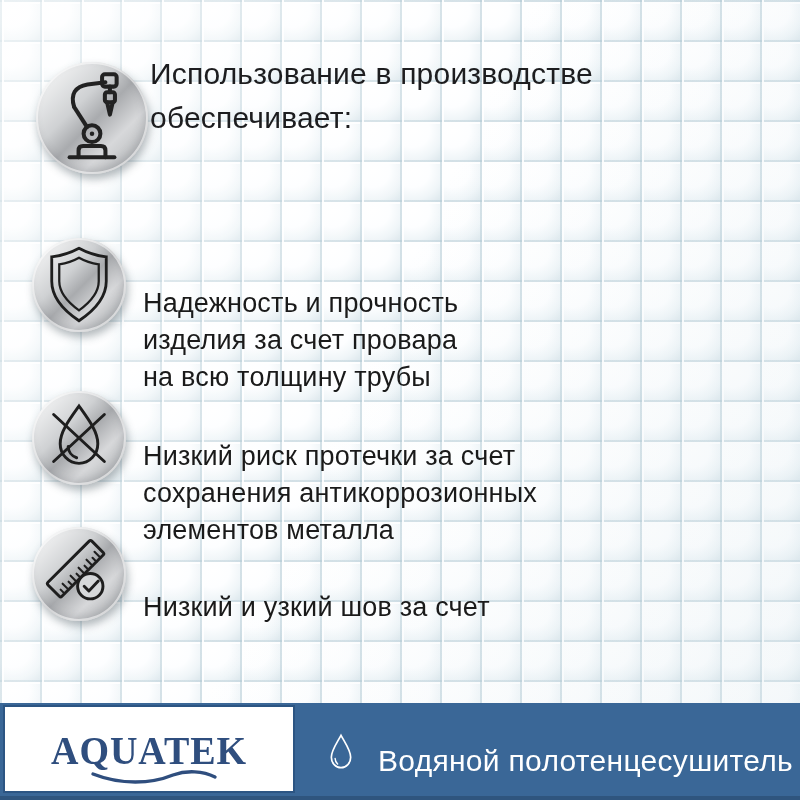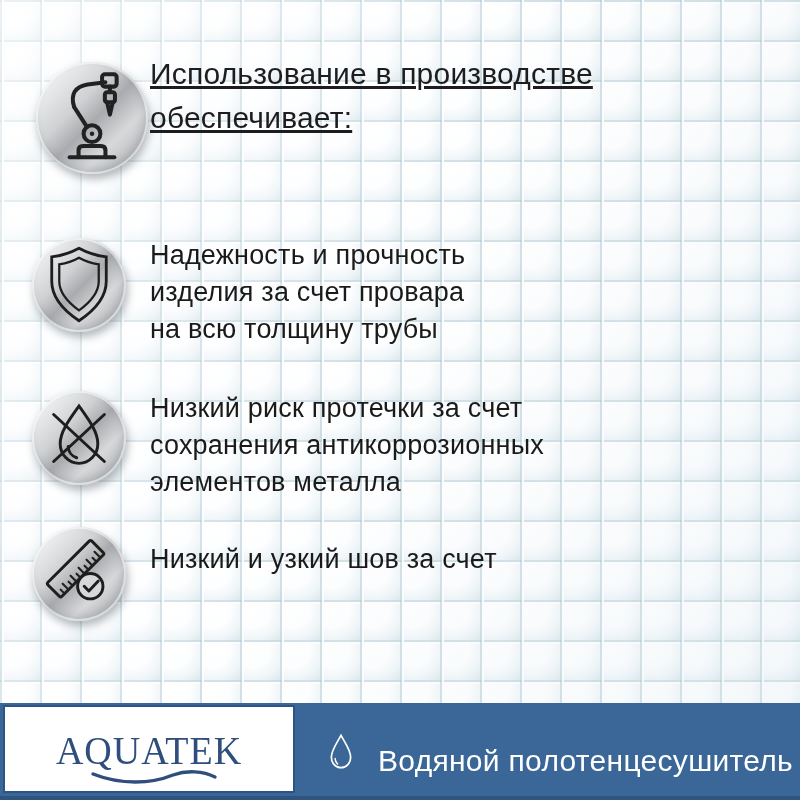--- a/index.html
+++ b/index.html
@@ -27,36 +27,36 @@
   
   .badge{
     position:absolute;border-radius:50%;
     background:linear-gradient(135deg,#fdfdfd 0%,#e9eaeb 18%,#cfd1d3 38%,#a9abae 52%,#d7d8da 70%,#c2c4c6 84%,#9fa1a4 100%);
     box-shadow:2px 5px 9px rgba(55,70,80,.38), inset 0 0 0 2px rgba(255,255,255,.55), inset -3px -4px 8px rgba(90,95,100,.28);
   }
   .badge svg{position:absolute;inset:0;width:100%;height:100%;}
 
   
   .header-text{position:absolute;left:150px;top:52px;white-space:nowrap;}
-  .h-line{font-size:30px;line-height:44px;color:#1d1d1f;letter-spacing:.2px;text-decoration:underline;}
+  .h-line{font-size:30px;line-height:44px;color:#1d1d1f;letter-spacing:.2px;}
   .h-line.accent{font-size:31px;font-weight:700;color:#2b5f96;}
 
   
-  .feature-text{position:absolute;left:150px;white-space:nowrap;}
+  .feature-text{position:absolute;left:143px;white-space:nowrap;margin-top:48px;}
   .f-line{font-size:27px;line-height:37px;color:#1a1a1a;letter-spacing:.2px;}
 
   
   .footer-bar{
     position:absolute;left:0;top:703px;width:800px;height:97px;
     background:#3a6797;z-index:2;
     box-shadow:inset 0 -4px 0 rgba(20,40,60,.28);
   }
   .logo-box{
     position:absolute;left:3px;top:2px;width:288px;height:84px;
-    background:#ffffff;border:2px solid #2c5583;
+    background:#ffffff;border:2px solid #2c5583;font-weight:bold;
   }
   .logo-text{
     position:absolute;left:0;right:0;top:20px;text-align:center;
     font-family:"Liberation Serif", serif;
     font-size:40px;letter-spacing:1px;color:#2f4e7e;
     transform:scaleX(.95);
   }
   .logo-wave{position:absolute;left:84px;top:62px;}
   .footer-drop{position:absolute;left:320px;top:24px;width:42px;height:52px;}
   .footer-label{

